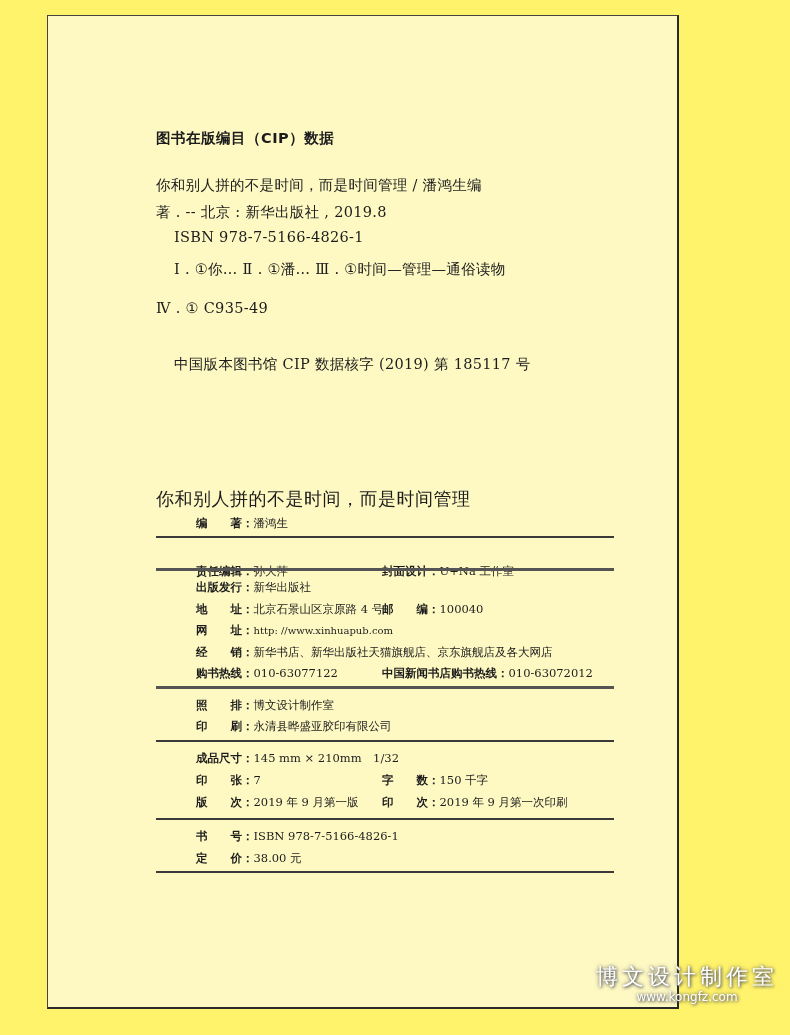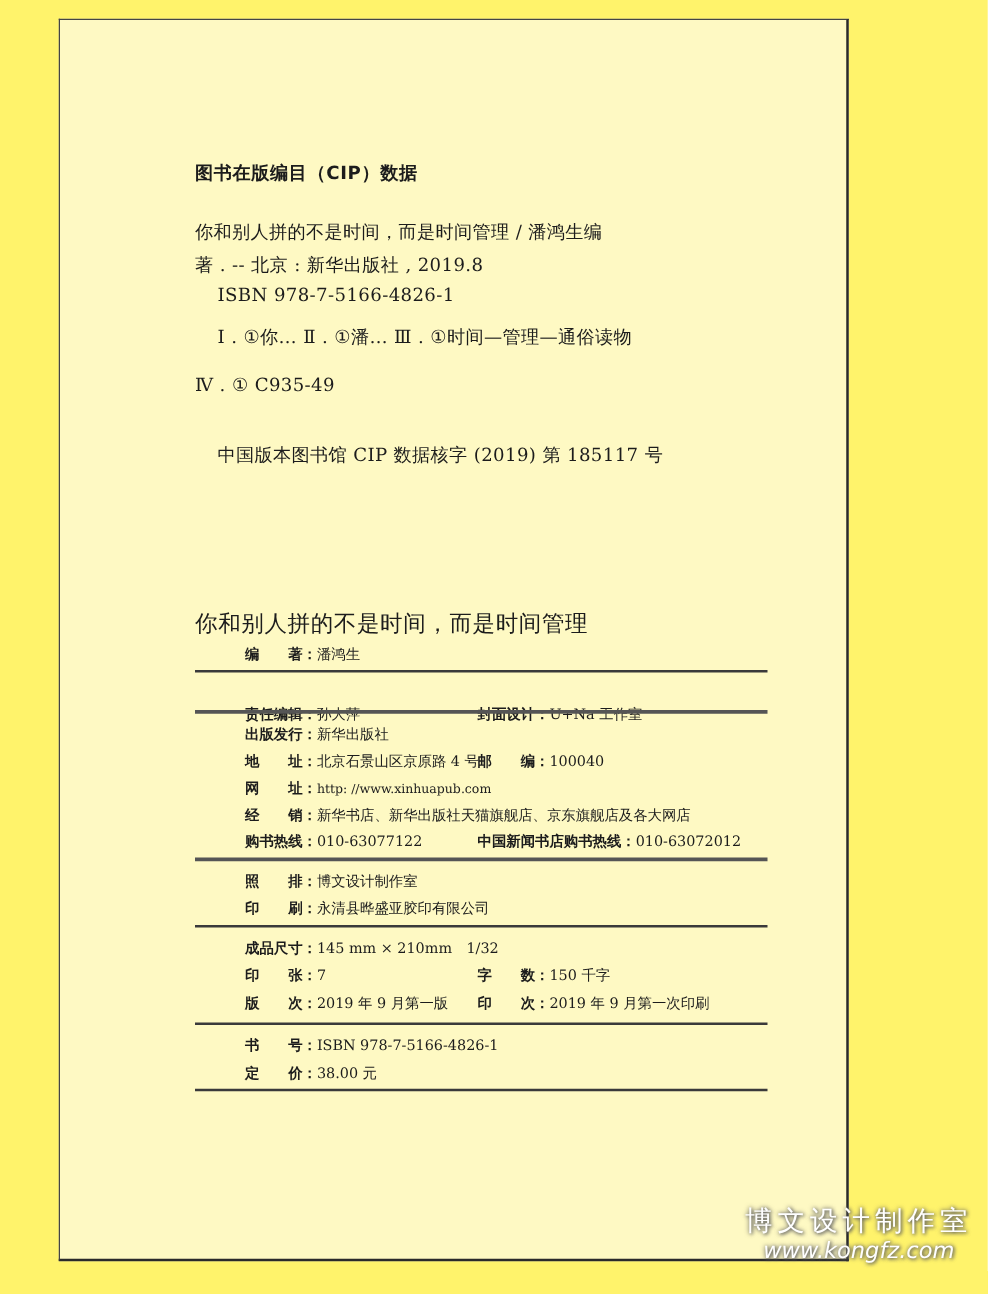--- a/index.html
+++ b/index.html
@@ -19,21 +19,21 @@
   .book-title { font-family:"DejaVu Sans","Liberation Sans",sans-serif; font-size:18px; left:108px; top:471px; letter-spacing:0.5px; }
   .row { position:absolute; left:108px; font-size:11.5px; white-space:nowrap; height:18px; line-height:18px;padding-left:40px; }
   .lbl { font-family:"DejaVu Sans","Liberation Sans",sans-serif; font-weight:bold; display:inline-block; }
   .val { display:inline; }
   .col2 { position:absolute; left:226px; }
   .rule { position:absolute; left:108px; width:458px; height:0; border-top:2px solid #3a3a3a; }
   .rule.thick { border-top:3px solid #555; }
   .footer { position:absolute; left:130px; top:861px; font-family:"DejaVu Sans","Liberation Sans",sans-serif; font-size:10px; white-space:nowrap; }
   .watermark { position:absolute; left:596px; top:962px; color:#fff; text-shadow:0 0 4px #666, 1px 1px 3px #555; text-align:center; }
   .watermark .wm-cn { font-family:"DejaVu Serif",serif; font-size:22px; letter-spacing:4px; display:block; }
-  .watermark .wm-url { font-family:"DejaVu Sans",sans-serif; font-size:18px; display:block; margin-top:-2px;font-style:italic; }
+  .watermark .wm-url { font-family:"DejaVu Sans",sans-serif; font-size:12px; display:block; margin-top:-2px; }
 </style>
 </head>
 <body>
 
 <div class="page">
   <div class="abs cip-title">图书在版编目（CIP）数据</div>
   <div class="abs cip-line" style="left:108px;top:160px;">你和别人拼的不是时间，而是时间管理 / 潘鸿生编</div>
   <div class="abs cip-line" style="left:108px;top:187px;">著 . -- 北京 : 新华出版社 , 2019.8</div>
   <div class="abs cip-line" style="left:126px;top:213px;">ISBN 978-7-5166-4826-1</div>
   <div class="abs cip-line" style="left:126px;top:244px;">Ⅰ . ①你… Ⅱ . ①潘… Ⅲ . ①时间—管理—通俗读物</div>

